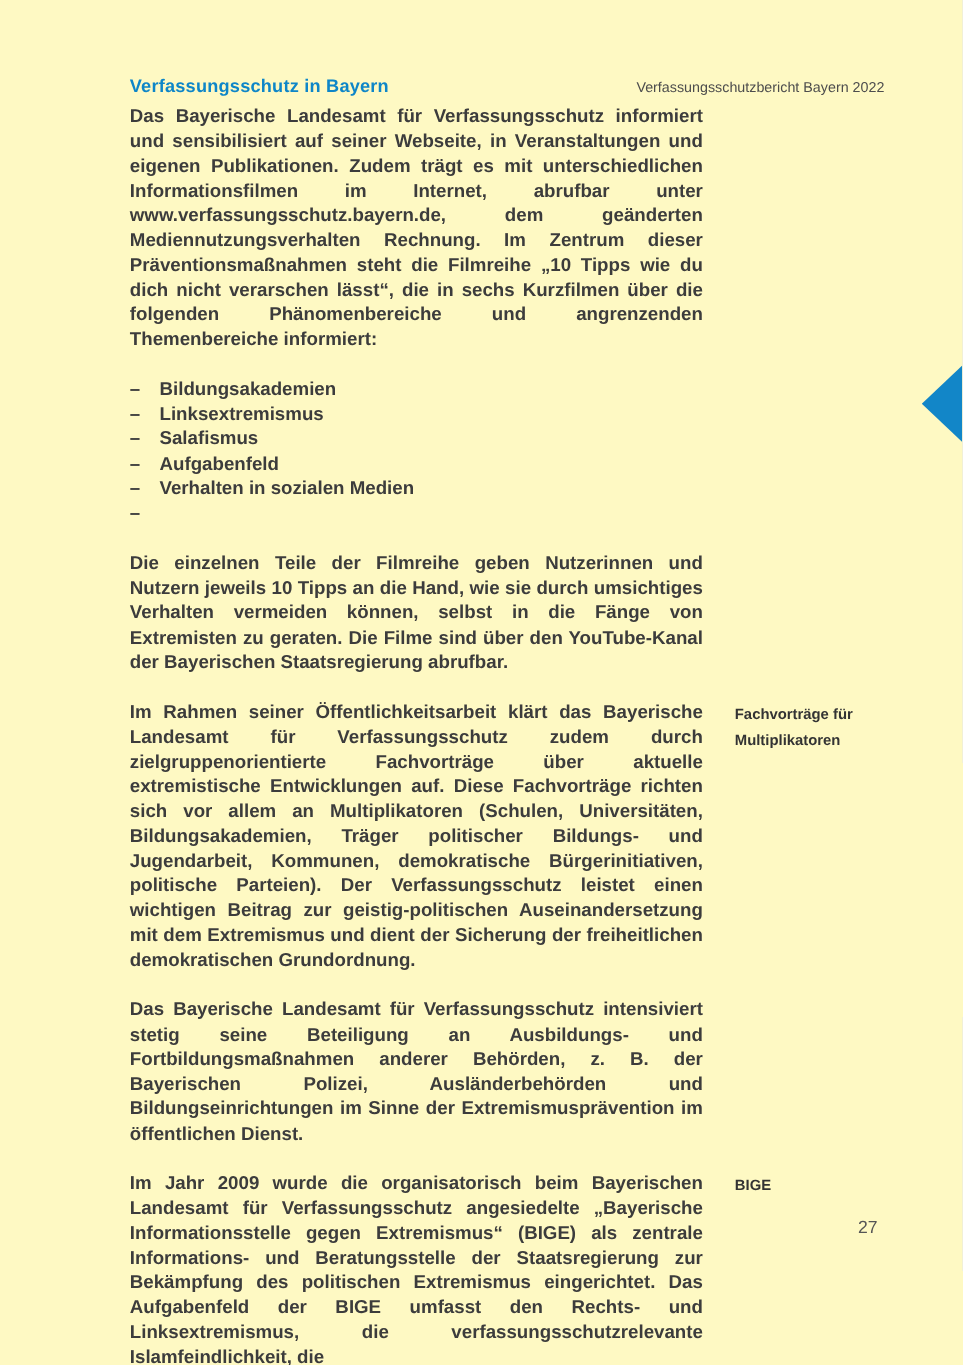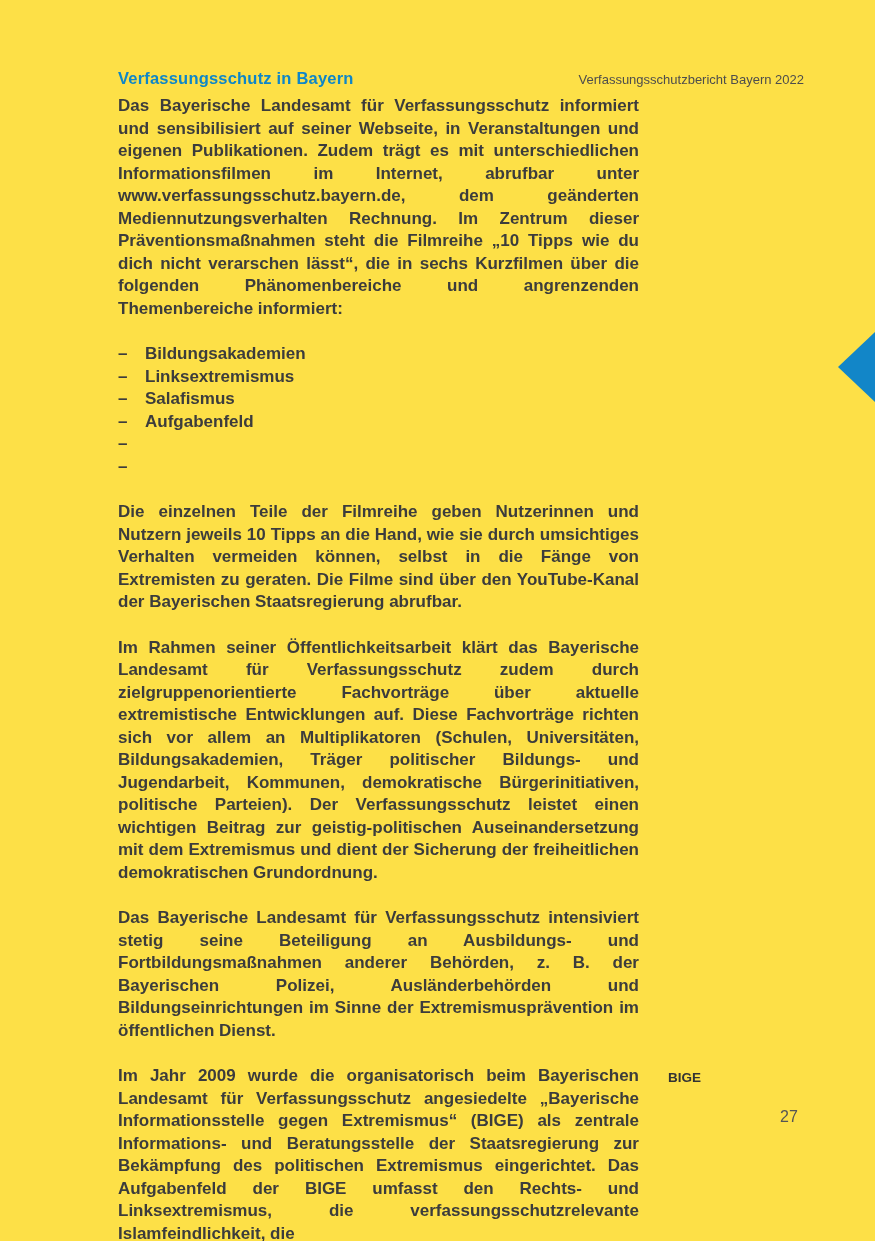--- a/index.html
+++ b/index.html
@@ -1,21 +1,21 @@
 <!DOCTYPE html>
 <html lang="de"><head>
 <meta charset="utf-8">
 <style>
   html, body { margin: 0; padding: 0; background: #e8e8e8; }
   .page {
     position: relative;
     width: 875px;
     height: 1241px;
     margin: 0 auto;
-    background: #fde047;
+    background: #fef9c3;
     font-family: "Liberation Sans", sans-serif;
     overflow: hidden;
   }
   .header {
     position: absolute;
     top: 36px;
     left: 118px;
     width: 686px;
     display: flex;
     justify-content: space-between;
@@ -107,30 +107,32 @@
       <div class="topic-item">
         <span class="topic-dash">–</span>
         <span>Salafismus</span>
       </div>
       <div class="topic-item">
         <span class="topic-dash">–</span>
         <span>Aufgabenfeld</span>
       </div>
       <div class="topic-item">
         <span class="topic-dash">–</span>
+        <span>Verhalten in sozialen Medien</span>
       </div>
       <div class="topic-item">
         <span class="topic-dash">–</span>
       </div>
     </div>
 
     <p>Die einzelnen Teile der Filmreihe geben Nutzerinnen und Nutzern jeweils 10 Tipps an die Hand, wie sie durch umsichtiges Verhalten vermeiden können, selbst in die Fänge von Extremisten  zu geraten. Die Filme sind über den YouTube-Kanal der Bayerischen Staatsregierung abrufbar.</p>
 
     <div class="para-wrap">
       <p>Im Rahmen seiner Öffentlichkeitsarbeit klärt das Bayerische Landesamt für Verfassungsschutz zudem durch zielgruppenorientierte Fachvorträge über aktuelle extremistische Entwicklungen auf. Diese Fachvorträge richten sich vor allem an Multiplikatoren (Schulen, Universitäten, Bildungsakademien, Träger politischer Bildungs- und Jugendarbeit, Kommunen, demokratische Bürgerinitiativen, politische Parteien). Der Verfassungsschutz leistet einen wichtigen Beitrag zur geistig-politischen Auseinandersetzung mit dem Extremismus und dient der Sicherung der freiheitlichen demokratischen Grundordnung.</p>
+      <div class="margin-note">Fachvorträge für Multiplikatoren</div>
     </div>
 
     <p>Das Bayerische Landesamt für Verfassungsschutz intensiviert stetig seine Beteiligung an Ausbildungs- und Fortbildungsmaßnahmen anderer Behörden, z. B. der Bayerischen Polizei, Ausländerbehörden und Bildungseinrichtungen im Sinne der Extremismusprävention im öffentlichen Dienst.</p>
 
     <div class="para-wrap">
       <p>Im Jahr 2009 wurde die organisatorisch beim Bayerischen Landesamt für Verfassungsschutz angesiedelte „Bayerische Informationsstelle gegen Extremismus“ (BIGE) als zentrale Informations- und Beratungsstelle der Staatsregierung zur Bekämpfung des politischen Extremismus eingerichtet. Das Aufgabenfeld der BIGE umfasst den Rechts- und Linksextremismus, die verfassungsschutzrelevante Islamfeindlichkeit, die</p>
       <div class="margin-note">BIGE</div>
     </div>
 
   </div>

